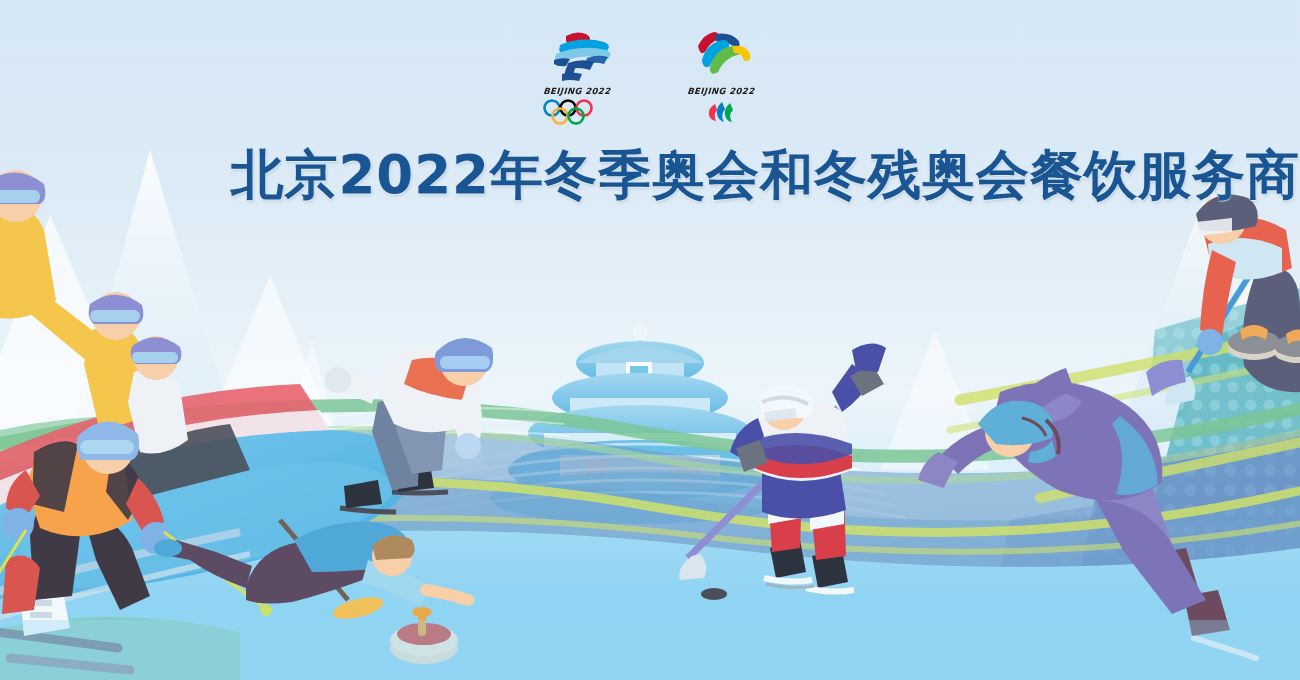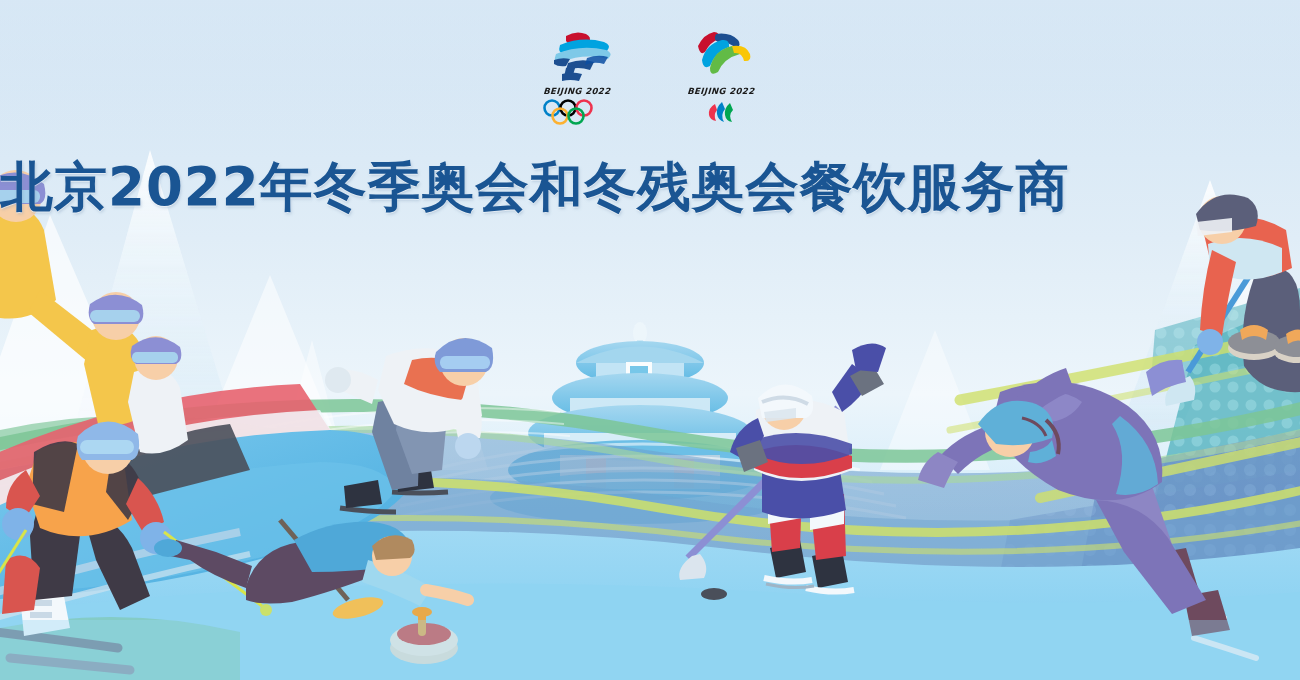--- a/index.html
+++ b/index.html
@@ -25,22 +25,22 @@
   .logo .wordmark{
     font-family:"DejaVu Sans",sans-serif;
     font-size:8.5px;font-weight:700;font-style:italic;letter-spacing:.4px;
     color:#1b1b1b;margin-top:2px;white-space:nowrap;
     transform:skewX(-6deg);
   }
   .logo .sym{margin-top:3px;height:26px;}
 
   
   #title{
-    position:absolute;left:0;right:0;top:152px;
-    text-align:left;z-index:45;
+    position:absolute;left:0;right:0;top:140px;
+    text-align:right;z-index:45;
   }
   #title .txt{
     display:inline-block;
     font-family:"DejaVu Sans","Liberation Sans",sans-serif;
     font-size:53px;font-weight:700;letter-spacing:1px;
     color:#1a5593;
     text-shadow:0 1px 0 rgba(255,255,255,.55), 1px 2px 3px rgba(120,150,180,.35);
     white-space:nowrap;
   }
 </style>

